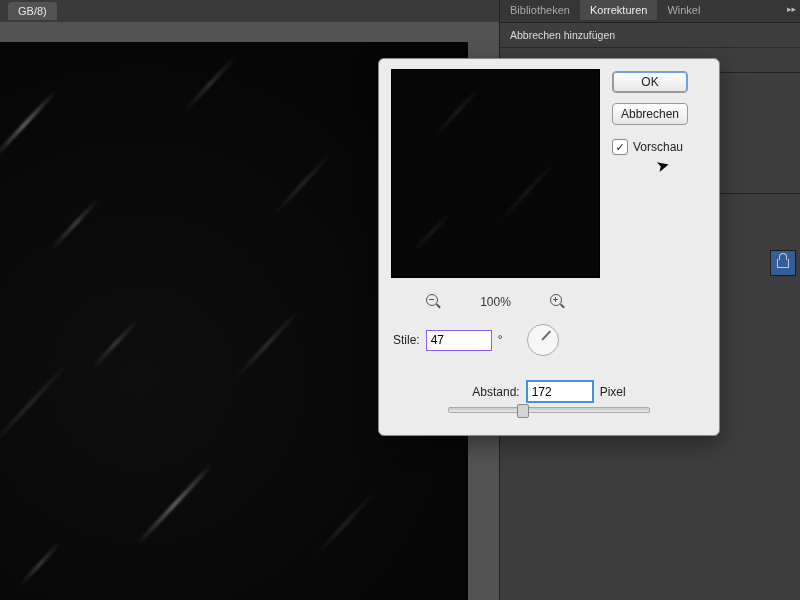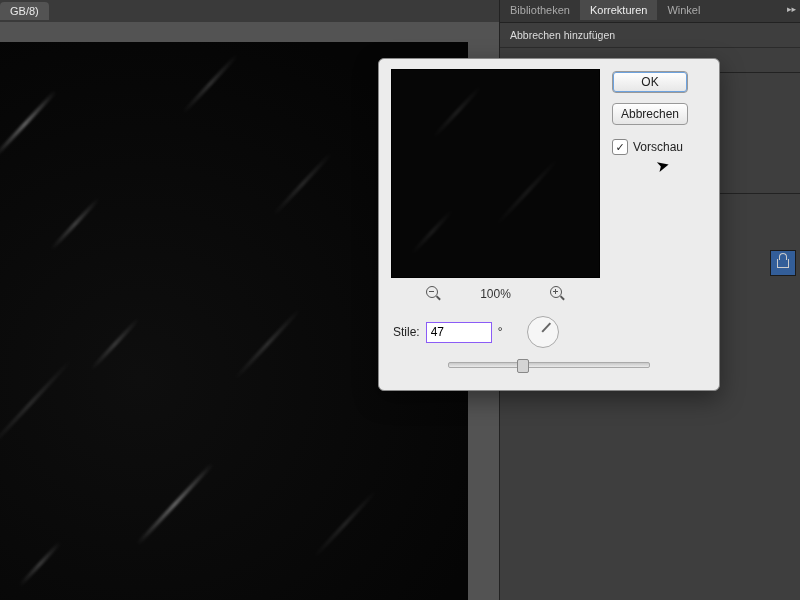--- a/index.html
+++ b/index.html
@@ -1,18 +1,18 @@
 <!DOCTYPE html>
 <html><head>
 <meta charset="utf-8">
 <style>
 html,body{margin:0;padding:0;width:800px;height:600px;overflow:hidden;font-family:"Lucida Grande","Segoe UI",Arial,sans-serif;font-size:11px;background:#535353;color:#ccc}
 
 
-.doc-tab-bar{background:#3a3a3a;height:22px;display:flex;align-items:center;padding-left:0;border-bottom:1px solid #222}
+.doc-tab-bar{background:#3a3a3a;height:22px;display:flex;align-items:center;padding-left:8px;border-bottom:1px solid #222}
 .doc-tab{background:#535353;color:#eaeaea;font-size:11px;padding:3px 10px;border-radius:4px 4px 0 0}
 
 
 .right-panels{position:absolute;right:0;top:0;width:300px;height:600px;background:#3e3e3e;border-left:1px solid #222}
 .panel-tabs{height:22px;background:#363636;display:flex;align-items:flex-start;border-bottom:1px solid #222}
 .panel-tabs span{padding:4px 10px;color:#aaa;font-size:11px}
 .panel-tabs span.active{background:#4a4a4a;color:#eee}
 .panel-sub{padding:6px 10px;color:#ddd;font-size:10.5px;border-bottom:1px solid #2b2b2b}
 .panel-icons{height:24px;border-bottom:1px solid #222}
 .panel-body{height:120px;border-bottom:1px solid #222}
@@ -24,21 +24,21 @@
 .canvas-wrap{position:absolute;left:0;top:22px;width:500px;height:578px;background:#535353;display:flex;align-items:flex-start;justify-content:flex-start}
 .canvas{width:468px;height:560px;background:radial-gradient(circle at 30% 60%,#0e0e0e 0%,#050505 80%);position:relative;overflow:hidden;margin-top:20px}
 .streak{position:absolute;background:linear-gradient(90deg,rgba(180,180,180,0) 0%,rgba(180,180,180,.5) 50%,rgba(180,180,180,0) 100%);height:4px;filter:blur(1.2px)}
 
 
 .dialog{position:absolute;left:378px;top:58px;width:340px;background:#ececec;border:1px solid #888;border-radius:6px;box-shadow:0 8px 25px rgba(0,0,0,.4);color:#222}
 .dlg-title{text-align:center;font-size:12.5px;padding:6px 0;background:linear-gradient(#f4f4f4,#dcdcdc);border-radius:6px 6px 0 0;border-bottom:1px solid #b8b8b8}
 .dlg-body{display:flex;padding:10px 12px;gap:12px}
 .dlg-left{display:flex;flex-direction:column;align-items:center}
 .preview-box{width:207px;height:207px;background:#060606;border:1px solid #000;position:relative;overflow:hidden}
-.zoom-row{display:flex;align-items:center;gap:30px;margin-top:8px;font-size:12px;color:#333}
+.zoom-row{display:flex;align-items:center;gap:30px;margin-top:16px;font-size:12px;color:#333}
 .zoom-row .zoomlvl{width:48px;text-align:center}
 .mag{width:16px;height:16px;display:inline-block;position:relative}
 .mag::before{content:"";position:absolute;width:10px;height:10px;border:1.5px solid #555;border-radius:50%;left:0;top:0}
 .mag::after{content:"";position:absolute;width:5px;height:1.5px;background:#555;transform:rotate(45deg);left:10px;top:11px}
 .mag.minus span,.mag.plus span{position:absolute;left:3.5px;top:4.5px;width:5px;height:1.3px;background:#555}
 .mag.plus span::after{content:"";position:absolute;left:1.8px;top:-1.9px;width:1.3px;height:5px;background:#555}
 .dlg-right{display:flex;flex-direction:column;gap:10px;padding-top:2px}
 .mac-btn{width:76px;height:22px;background:linear-gradient(#fff,#e6e6e6);border:1px solid #999;border-radius:4px;font-size:12px;color:#222;box-shadow:0 1px 0 #fff inset}
 .mac-btn.default{box-shadow:0 0 0 1px #6da2de inset,0 1px 0 #fff inset}
 .chk-row{display:flex;align-items:center;gap:5px;margin-top:4px;font-size:12px;color:#222}
@@ -126,19 +126,24 @@
       <button class="mac-btn default">OK</button>
       <button class="mac-btn">Abbrechen</button>
       <label class="chk-row">
         <span class="chk">✓</span>
         <span>Vorschau</span>
       </label>
     </div>
   </div>
 
   <div class="dlg-inner2">
+    <div class="ctrl-row" style="justify-content:center">
+      <span>Abstand:</span>
+      <input class="num-input focus" value="172" style="">
+      <span>Pixel</span>
+    </div>
     <div class="slider-track">
       <div class="slider-thumb" style="left:34%"></div>
     </div>
   </div>
 </div>
 
 <div class="cursor">➤</div>
 
 </body></html>

